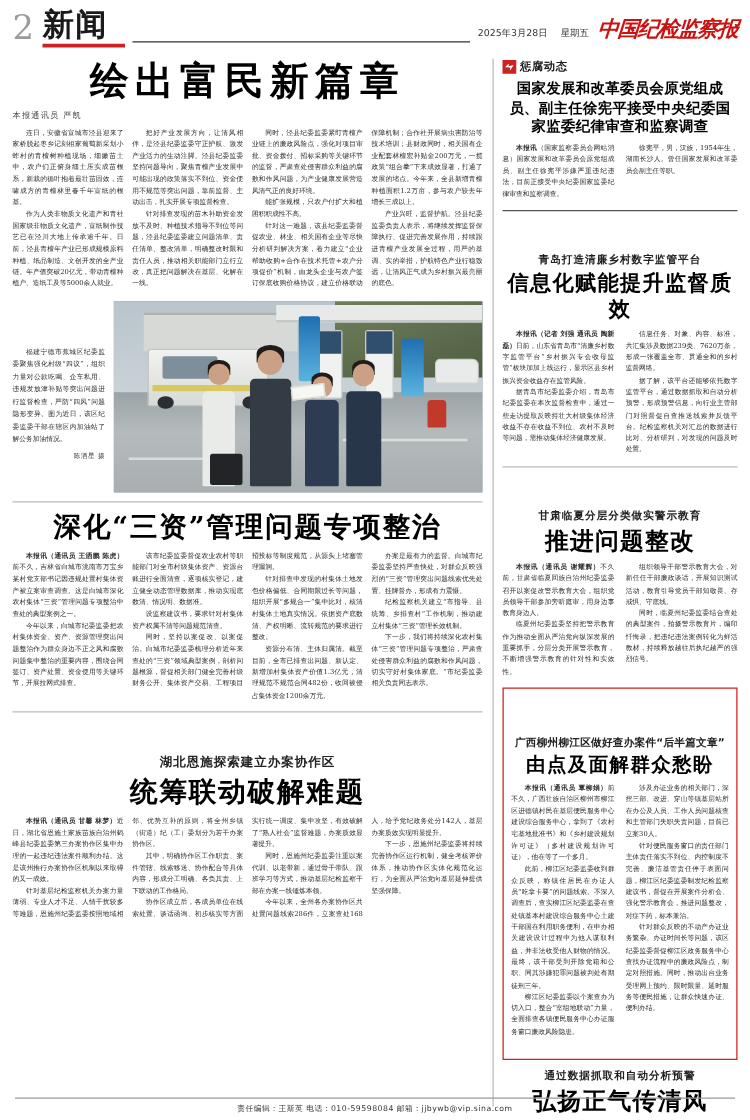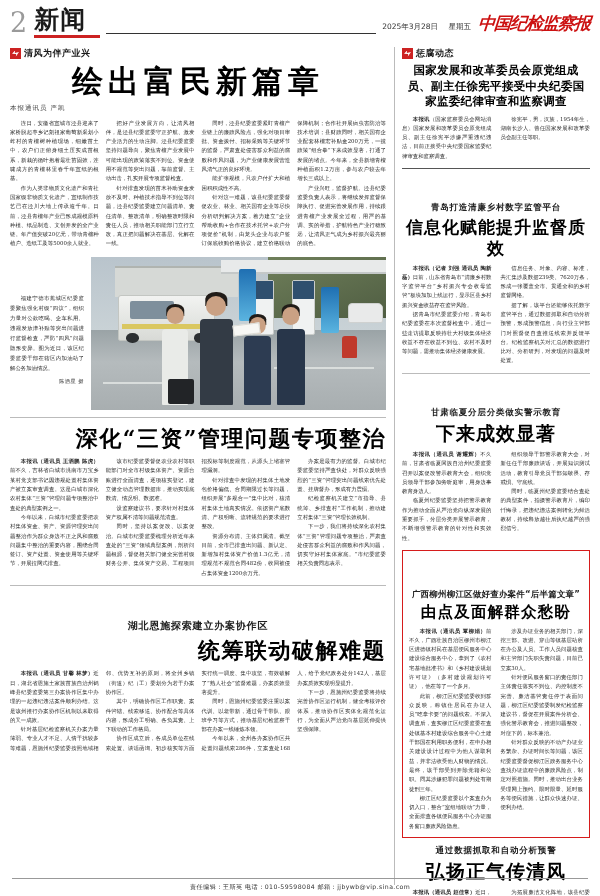--- a/index.html
+++ b/index.html
@@ -62,21 +62,21 @@
   
   .kicker {
     text-align: center; font-size: 10px; font-weight: 700; color: #222;
     letter-spacing: 0.8px; font-family: "DejaVu Sans", sans-serif; margin-top: 33px;
   }
   .hl-mega {
     text-align: center; font-size: 31px; font-weight: 700; letter-spacing: 5px;
     line-height: 1.18; color: #000; font-family: "DejaVu Serif", serif;
   }
   .hl-big {
-    text-align: right; font-size: 22px; font-weight: 700; letter-spacing: 1.5px;
+    text-align: center; font-size: 22px; font-weight: 700; letter-spacing: 1.5px;
     line-height: 1.2; color: #000; font-family: "DejaVu Serif", serif;
   }
   .hl-mid {
     text-align: center; font-size: 17px; font-weight: 700; letter-spacing: 1px;
     line-height: 1.22; color: #000; font-family: "DejaVu Serif", serif;
   }
   .hl-rt-lead {
     text-align: center; font-size: 11.5px; font-weight: 700; line-height: 1.35;
     letter-spacing: 0.3px; color: #000; font-family: "DejaVu Sans", sans-serif;
   }
@@ -147,21 +147,21 @@
   .ph-bag { position:absolute; width:9%; height:16%; background:#222427; border-radius:2px; }
   .ph-car { position:absolute; right:1%; top:30%; width:12%; height:13%;
             background:#e9eaea; border-radius:4px 5px 2px 2px; border:1px solid #cfd1d0; }
 
   
   .rule-hair { border-top: 0.8px solid #bbb; margin: 7px 0; }
   .rule-dark { border-top: 1.1px solid #555; margin: 7px 0; }
 
   
   .boxed {
-    border: 1.4px solid #d61c1c; padding: 5px 6px 6px 6px; margin: 7px 0;
+    border: 1.4px solid #d61c1c; padding: 5px 6px 16px 6px; margin: 7px 0;
   }
   .boxed .kicker { font-size: 8.5px; letter-spacing: .2px; margin-bottom: 2px; }
   .boxed .hl-box {
     text-align: center; font-size: 15.5px; font-weight: 700; letter-spacing: 1.2px;
     line-height: 1.2; font-family: "DejaVu Serif", serif; color:#000;
   }
 
   
   .footer {
     position: absolute; left: 0; right: 0; bottom: 4px; text-align: center;
@@ -186,24 +186,20 @@
       <span>2025年3月28日</span>
       <span class="dow">星期五</span>
     </div>
     <div class="paper-logo">中国纪检监察报</div>
   </div>
 
   <div class="body-grid">
 
     <div class="col-left">
 
-      <div class="flag">
-        <span class="flag-mark"></span>
-        <span class="flag-text">清风为伴产业兴</span>
-      </div>
 
       <div class="hl-mega">绘出富民新篇章</div>
       <div class="byline">本报通讯员 严凯</div>
 
       <div class="cols4" style="margin-top:6px;">
         <div class="bodytext">连日，安徽省宣城市泾县迎来了家桥脱起枣乡记刻祖家葡萄新采划小蚱村的青檀树种植现场，细嫩苗土中，农户们正俯身细土压实成苗根系，新栽的循叶抱着最壮苗固效，连啸成方的青檀林里春千年宣纸的根基。</div>
         <div class="bodytext">作为人类非物质文化遗产和青社国家级非物质文化遗产，宣纸制作技艺已在泾川大地上传承逾千年。日前，泾县青檀年产业已形成规模原料种植、纸品制造、文创开发的全产业链。年产值突破20亿元，带动青檀种植户、造纸工及等5000余人就业。</div>
         <div class="bodytext">把好产业发展方向，让清风相伴，是泾县纪委监委守正护航、激发产业活力的生动注脚。泾县纪委监委坚持问题导向，聚焦青檀产业发展中可能出现的政策落实不到位、资金使用不规范等突出问题，靠前监督、主动出击，扎实开展专项监督检查。</div>
         <div class="bodytext">针对排查发现的苗木补助资金发放不及时、种植技术指导不到位等问题，泾县纪委监委建立问题清单、责任清单、整改清单，明确整改时限和责任人员，推动相关职能部门立行立改，真正把问题解决在基层、化解在一线。</div>
         <div class="bodytext">同时，泾县纪委监委紧盯青檀产业链上的廉政风险点，强化对项目审批、资金拨付、招标采购等关键环节的监督，严肃查处侵害群众利益的腐败和作风问题，为产业健康发展营造风清气正的良好环境。</div>
@@ -322,21 +318,21 @@
       <div class="cols2" style="margin-top:5px;">
         <div class="bodytext"><span class="dateline">本报讯（记者 刘强 通讯员 陶新磊）</span><span>日前，山东省青岛市“清廉乡村数字监管平台”乡村振兴专会收母监管”板块加加上线运行，显示区县乡村振兴资金收益存在监管风险。</span></div>
         <div class="bodytext">据青岛市纪委监委介绍，青岛市纪委监委在本次监督检查中，通过一些走访提取反映持壮大村级集体经济收益不存在收益不到位、农村不及时等问题，需推动集体经济健康发展。</div>
         <div class="bodytext">信息任务、对象、内容、标准，共汇集涉及数据239类、7620万条，形成一张覆盖全市、贯通全和的乡村监督网络。</div>
         <div class="bodytext">据了解，该平台还能够依托数字监管平台，通过数据抓取和自动分析预警，形成预警信息，向行业主管部门对照督促自查推送线索并反馈平台。纪检监察机关对汇总的数据进行比对、分析研判，对发现的问题及时处置。</div>
       </div>
 
       <div class="rule-hair"></div>
 
       <div class="kicker" style="font-size:8.5px;">甘肃临夏分层分类做实警示教育</div>
-      <div class="hl-mid" style="font-size:19px; margin-top:3px;">下来成效显著</div>
+      <div class="hl-mid" style="font-size:19px; margin-top:3px;">推进问题整改</div>
       <div class="cols2" style="margin-top:5px;">
         <div class="bodytext"><span class="dateline">本报讯（通讯员 谢耀辉）</span><span>不久前，甘肃省临夏回族自治州纪委监委召开以案促改警示教育大会，组织党员领导干部参加旁听庭审，用身边事教育身边人。</span></div>
         <div class="bodytext">临夏州纪委监委坚持把警示教育作为推动全面从严治党向纵深发展的重要抓手，分层分类开展警示教育，不断增强警示教育的针对性和实效性。</div>
         <div class="bodytext">组织领导干部警示教育大会，对新任任干部廉政谈话，开展知识测试活动，教育引导党员干部知敬畏、存戒惧、守底线。</div>
         <div class="bodytext">同时，临夏州纪委监委结合查处的典型案件，拍摄警示教育片，编印忏悔录，把违纪违法案例转化为鲜活教材，持续释放越往后执纪越严的强烈信号。</div>
       </div>
 
       <div class="boxed">
         <div class="kicker">广西柳州柳江区做好查办案件“后半篇文章”</div>
         <div class="hl-box">由点及面解群众愁盼</div>

